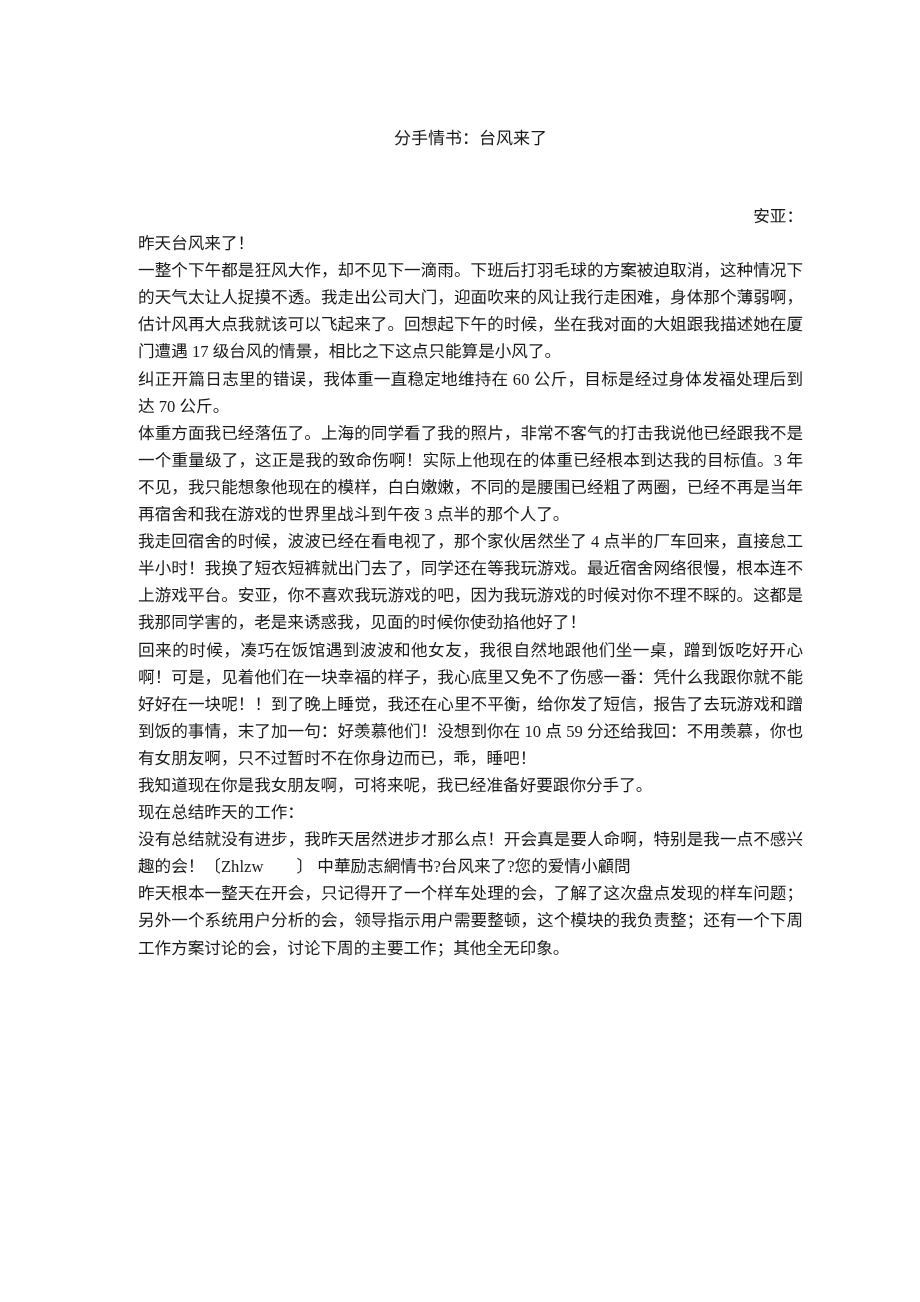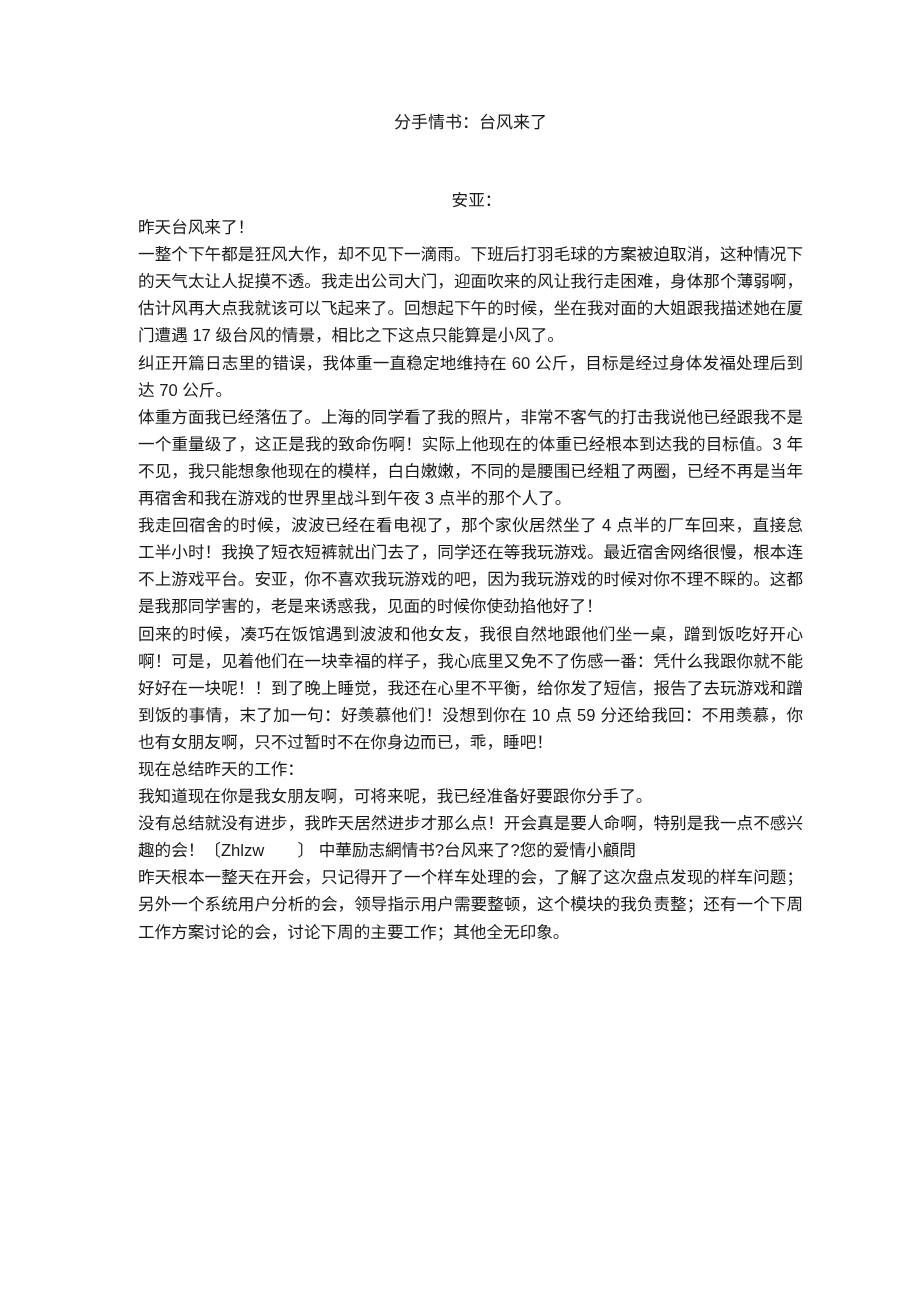--- a/index.html
+++ b/index.html
@@ -12,22 +12,23 @@
     width: 920px;
     height: 1302px;
     overflow: hidden;
   }
   .page {
     box-sizing: border-box;
     width: 920px;
     height: 1146px;
     background: #ffffff;
     padding-top: 109px;
-    font-family: Liberation Sans, sans-serif;
+    font-family: Liberation Serif, serif;
     color: #191919;
+    margin-top: 16px;
   }
   .doc-title {
     width: 665px;
     margin: 0 117px 0 138px;
     text-align: center;
     font-size: 17px;
     line-height: 27px;
     font-weight: 400;
     white-space: nowrap;
   }
@@ -38,35 +39,35 @@
     line-height: 27.1px;
     text-align: justify;
     text-justify: inter-ideograph;
   }
   .doc-body p {
     margin: 0;
     padding: 0;
   }
   .salutation {
     text-indent: 12px;
-    text-align: center;
+    text-align: right;
   }
 </style>
 </head>
 <body>
 
 <div class="page">
   <div class="doc-title">分手情书：台风来了</div>
 
   <div class="doc-body">
     <p class="salutation">安亚：</p>
     <p>昨天台风来了！</p>
     <p>一整个下午都是狂风大作，却不见下一滴雨。下班后打羽毛球的方案被迫取消，这种情况下的天气太让人捉摸不透。我走出公司大门，迎面吹来的风让我行走困难，身体那个薄弱啊，估计风再大点我就该可以飞起来了。回想起下午的时候，坐在我对面的大姐跟我描述她在厦门遭遇 17 级台风的情景，相比之下这点只能算是小风了。</p>
     <p>纠正开篇日志里的错误，我体重一直稳定地维持在 60 公斤，目标是经过身体发福处理后到达 70 公斤。</p>
     <p>体重方面我已经落伍了。上海的同学看了我的照片，非常不客气的打击我说他已经跟我不是一个重量级了，这正是我的致命伤啊！实际上他现在的体重已经根本到达我的目标值。3 年不见，我只能想象他现在的模样，白白嫩嫩，不同的是腰围已经粗了两圈，已经不再是当年再宿舍和我在游戏的世界里战斗到午夜 3 点半的那个人了。</p>
     <p>我走回宿舍的时候，波波已经在看电视了，那个家伙居然坐了 4 点半的厂车回来，直接怠工半小时！我换了短衣短裤就出门去了，同学还在等我玩游戏。最近宿舍网络很慢，根本连不上游戏平台。安亚，你不喜欢我玩游戏的吧，因为我玩游戏的时候对你不理不睬的。这都是我那同学害的，老是来诱惑我，见面的时候你使劲掐他好了！</p>
     <p>回来的时候，凑巧在饭馆遇到波波和他女友，我很自然地跟他们坐一桌，蹭到饭吃好开心啊！可是，见着他们在一块幸福的样子，我心底里又免不了伤感一番：凭什么我跟你就不能好好在一块呢！！到了晚上睡觉，我还在心里不平衡，给你发了短信，报告了去玩游戏和蹭到饭的事情，末了加一句：好羡慕他们！没想到你在 10 点 59 分还给我回：不用羡慕，你也有女朋友啊，只不过暂时不在你身边而已，乖，睡吧！</p>
+    <p>我知道现在你是我女朋友啊，可将来呢，我已经准备好要跟你分手了。</p>
     <p>现在总结昨天的工作：</p>
-    <p>我知道现在你是我女朋友啊，可将来呢，我已经准备好要跟你分手了。</p>
     <p>没有总结就没有进步，我昨天居然进步才那么点！开会真是要人命啊，特别是我一点不感兴趣的会！〔Zhlzw　　〕 中華励志網情书?台风来了?您的爱情小顧問</p>
     <p>昨天根本一整天在开会，只记得开了一个样车处理的会，了解了这次盘点发现的样车问题；另外一个系统用户分析的会，领导指示用户需要整顿，这个模块的我负责整；还有一个下周工作方案讨论的会，讨论下周的主要工作；其他全无印象。</p>
   </div>
 </div>
 
 </body></html>

